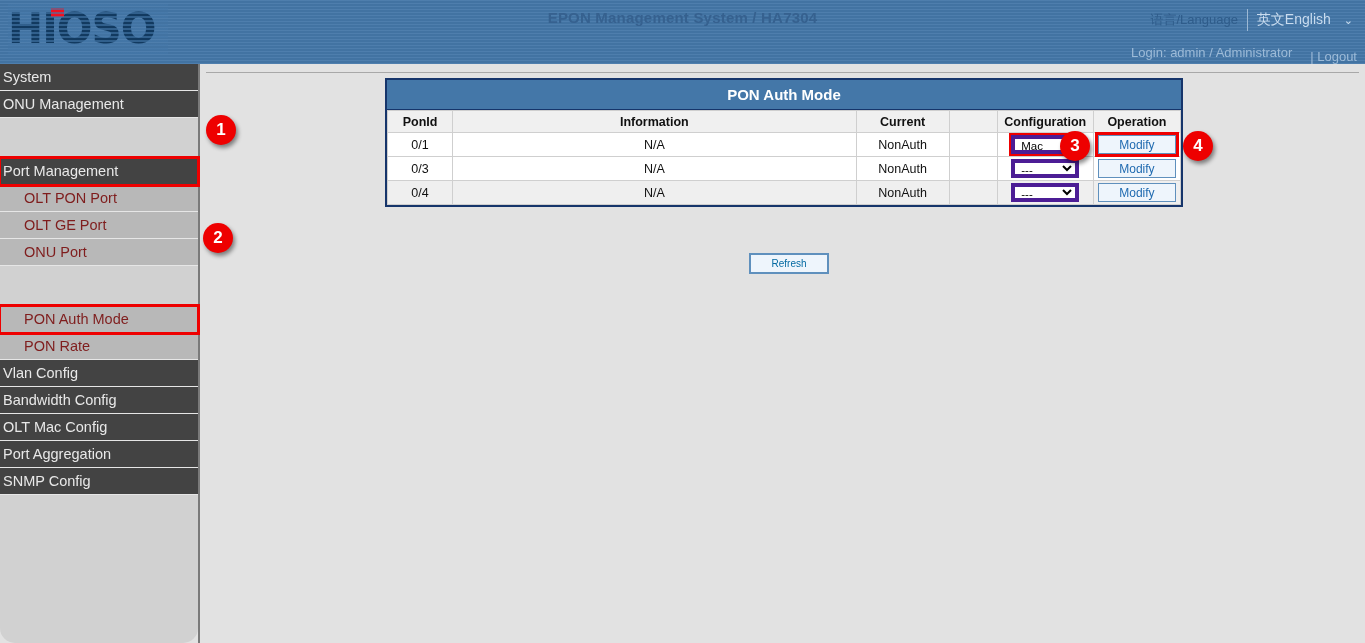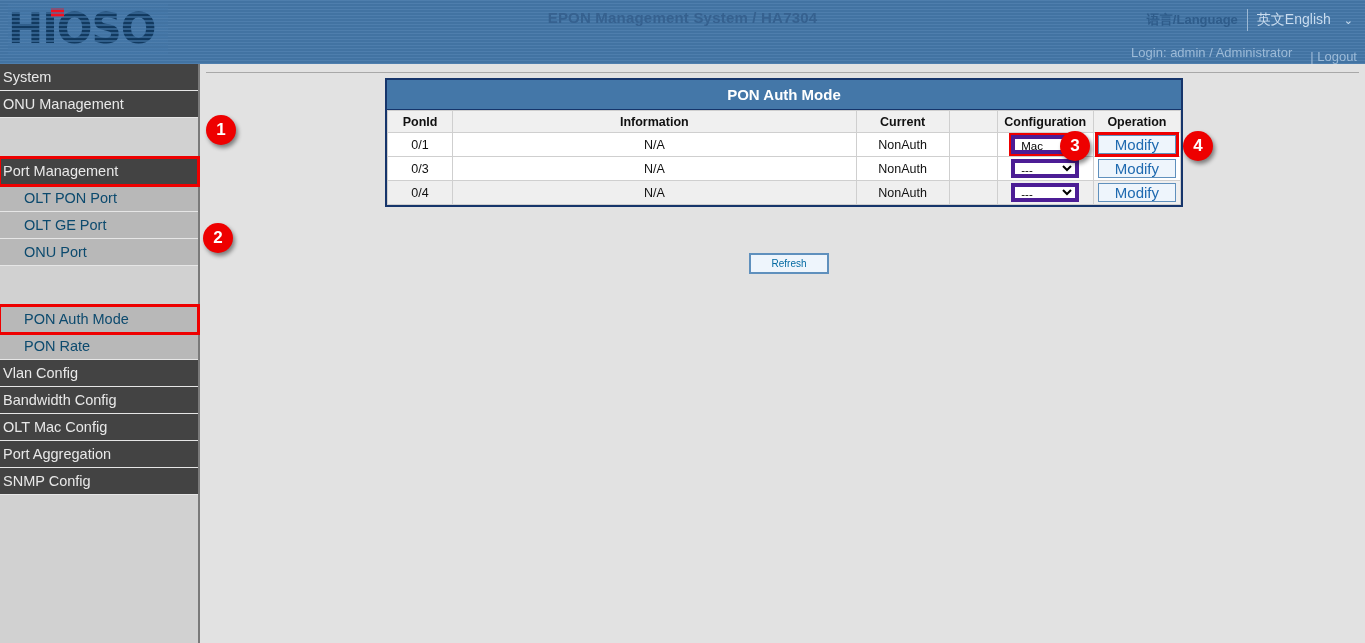--- a/index.html
+++ b/index.html
@@ -59,21 +59,21 @@
     font-size: 15px; font-weight: 700;
     color: #36618f;
     letter-spacing: 0.2px;
   }
   .lang-wrap {
     position: absolute; right: 8px; top: 8px;
     display: flex; align-items: center; height: 24px;
     font-size: 13px;
   }
   .lang-label {
-    color: #2f5c8a; font-weight: 700; padding-right: 9px;
+    color: #2f5c8a; font-weight: 400; padding-right: 9px;
   }
   .lang-select {
     display: flex; align-items: center;
     border-left: 1px solid #9db9d4;
     padding: 2px 4px 2px 9px;
     color: #c9dcef;
     font-size: 14px;
     cursor: pointer;
   }
   .lang-select .chev { margin-left: 13px; font-size: 11px; color: #cde0f2; }
@@ -82,34 +82,35 @@
     font-size: 13px; color: #9dbbd8;
     display: flex; align-items: center; gap: 18px;
   }
   .logout-link { color: #9dbbd8; cursor: pointer; margin-top: 8px; }
 
   
   .sidebar {
     position: absolute; left: 0; top: 64px;
     width: 198px; height: 579px;
     background: #d1d1d1;
+    border-radius: 15px;
   }
   .nav-item {
     height: 27px; line-height: 26px;
     background: #434343;
     color: #e8e8e8;
     font-size: 14.5px;
     padding-left: 3px;
     border-bottom: 1px solid #e6e6e6;
     cursor: pointer;
     white-space: nowrap;
   }
   .nav-item.sub {
     background: #b8b8b8;
-    color: #0c4a6e;
+    color: #7f1d1d;
     padding-left: 24px;
   }
   .nav-item.hl {
     outline: 3px solid #ee0000;
     outline-offset: -1px;
     position: relative; z-index: 3; margin-top: 40px;
   }
 
   
   .content {
@@ -169,21 +170,21 @@
     border-radius: 0;
     padding-left: 2px;
   }
   .sel-hl { outline: 2px solid #ee0000; outline-offset: 0px; display:inline-block; line-height:0; position: relative; }
 
   .btn-modify {
     width: 78px; height: 19px;
     background: #eef5fc;
     border: 1px solid #5f90bd;
     color: #1f6ab0;
-    font-size: 15px;
+    font-size: 12px;
     font-family: "Liberation Sans", sans-serif;
     cursor: pointer;
     padding: 0;
   }
   .btn-modify.hl { outline: 3px solid #ee0000; outline-offset: 0px; }
 
   .btn-refresh {
     position: absolute; left: 549px; top: 189px;
     width: 80px; height: 21px;
     background: #eef5fc;

